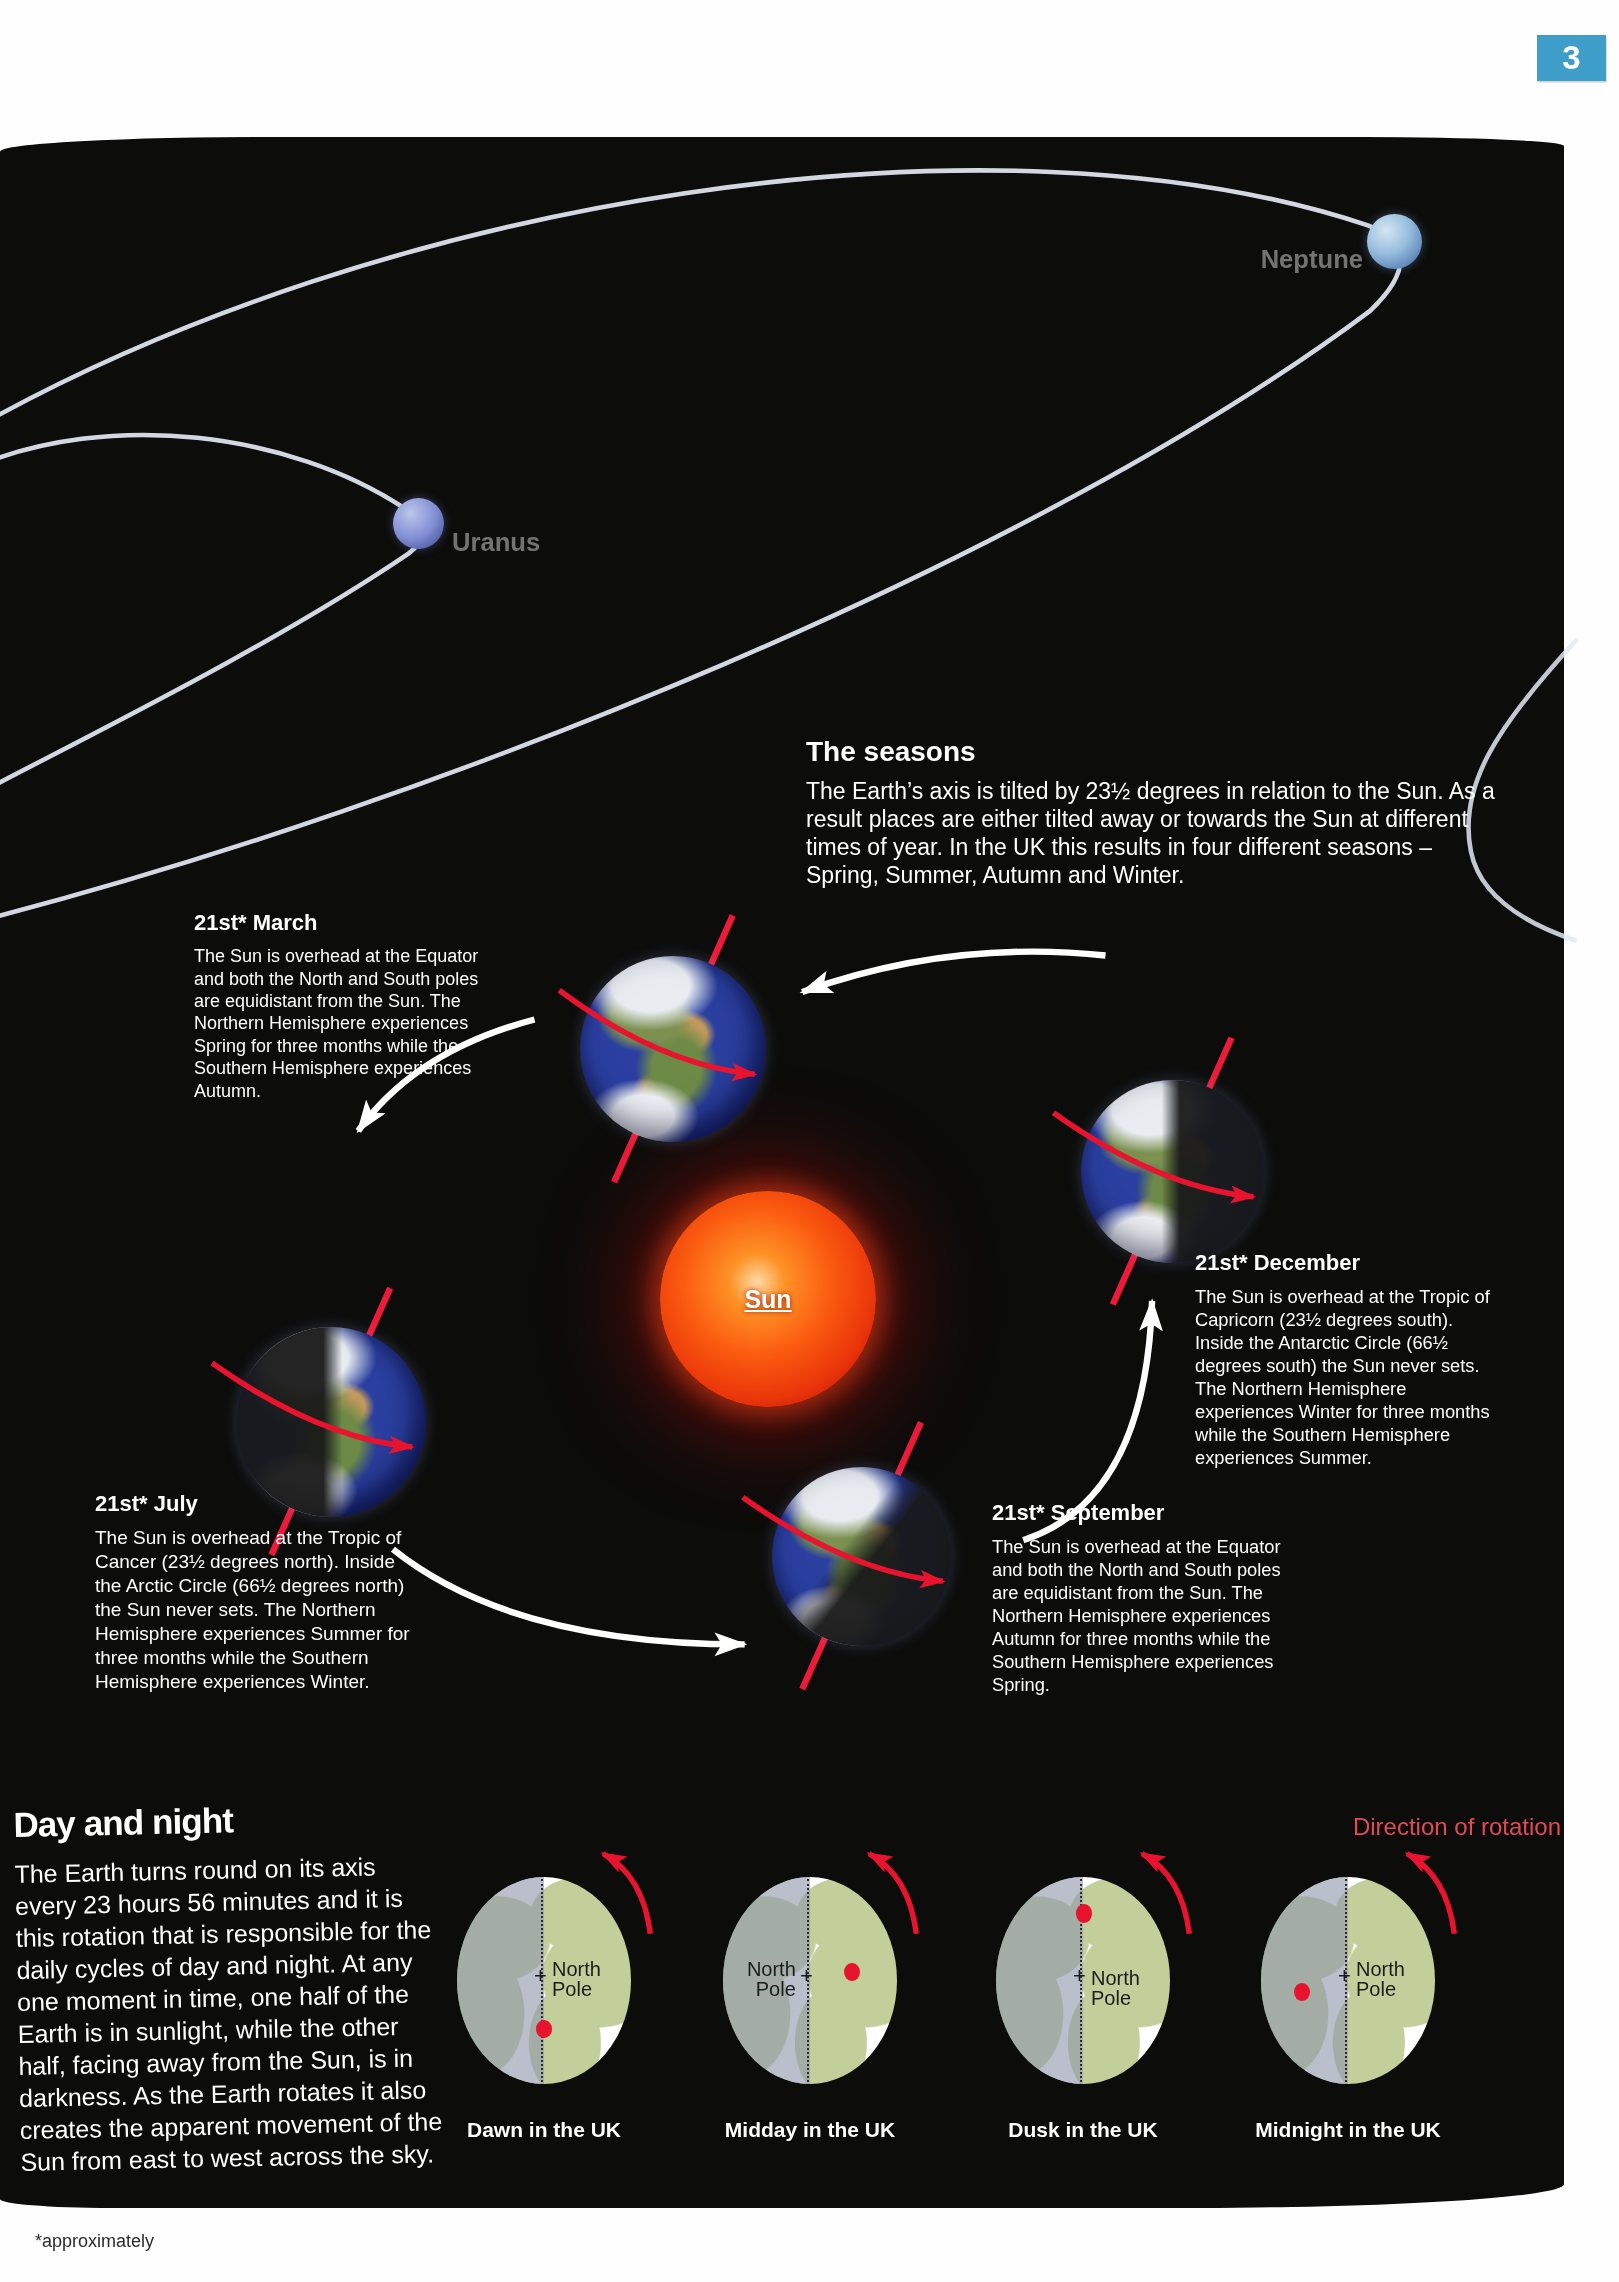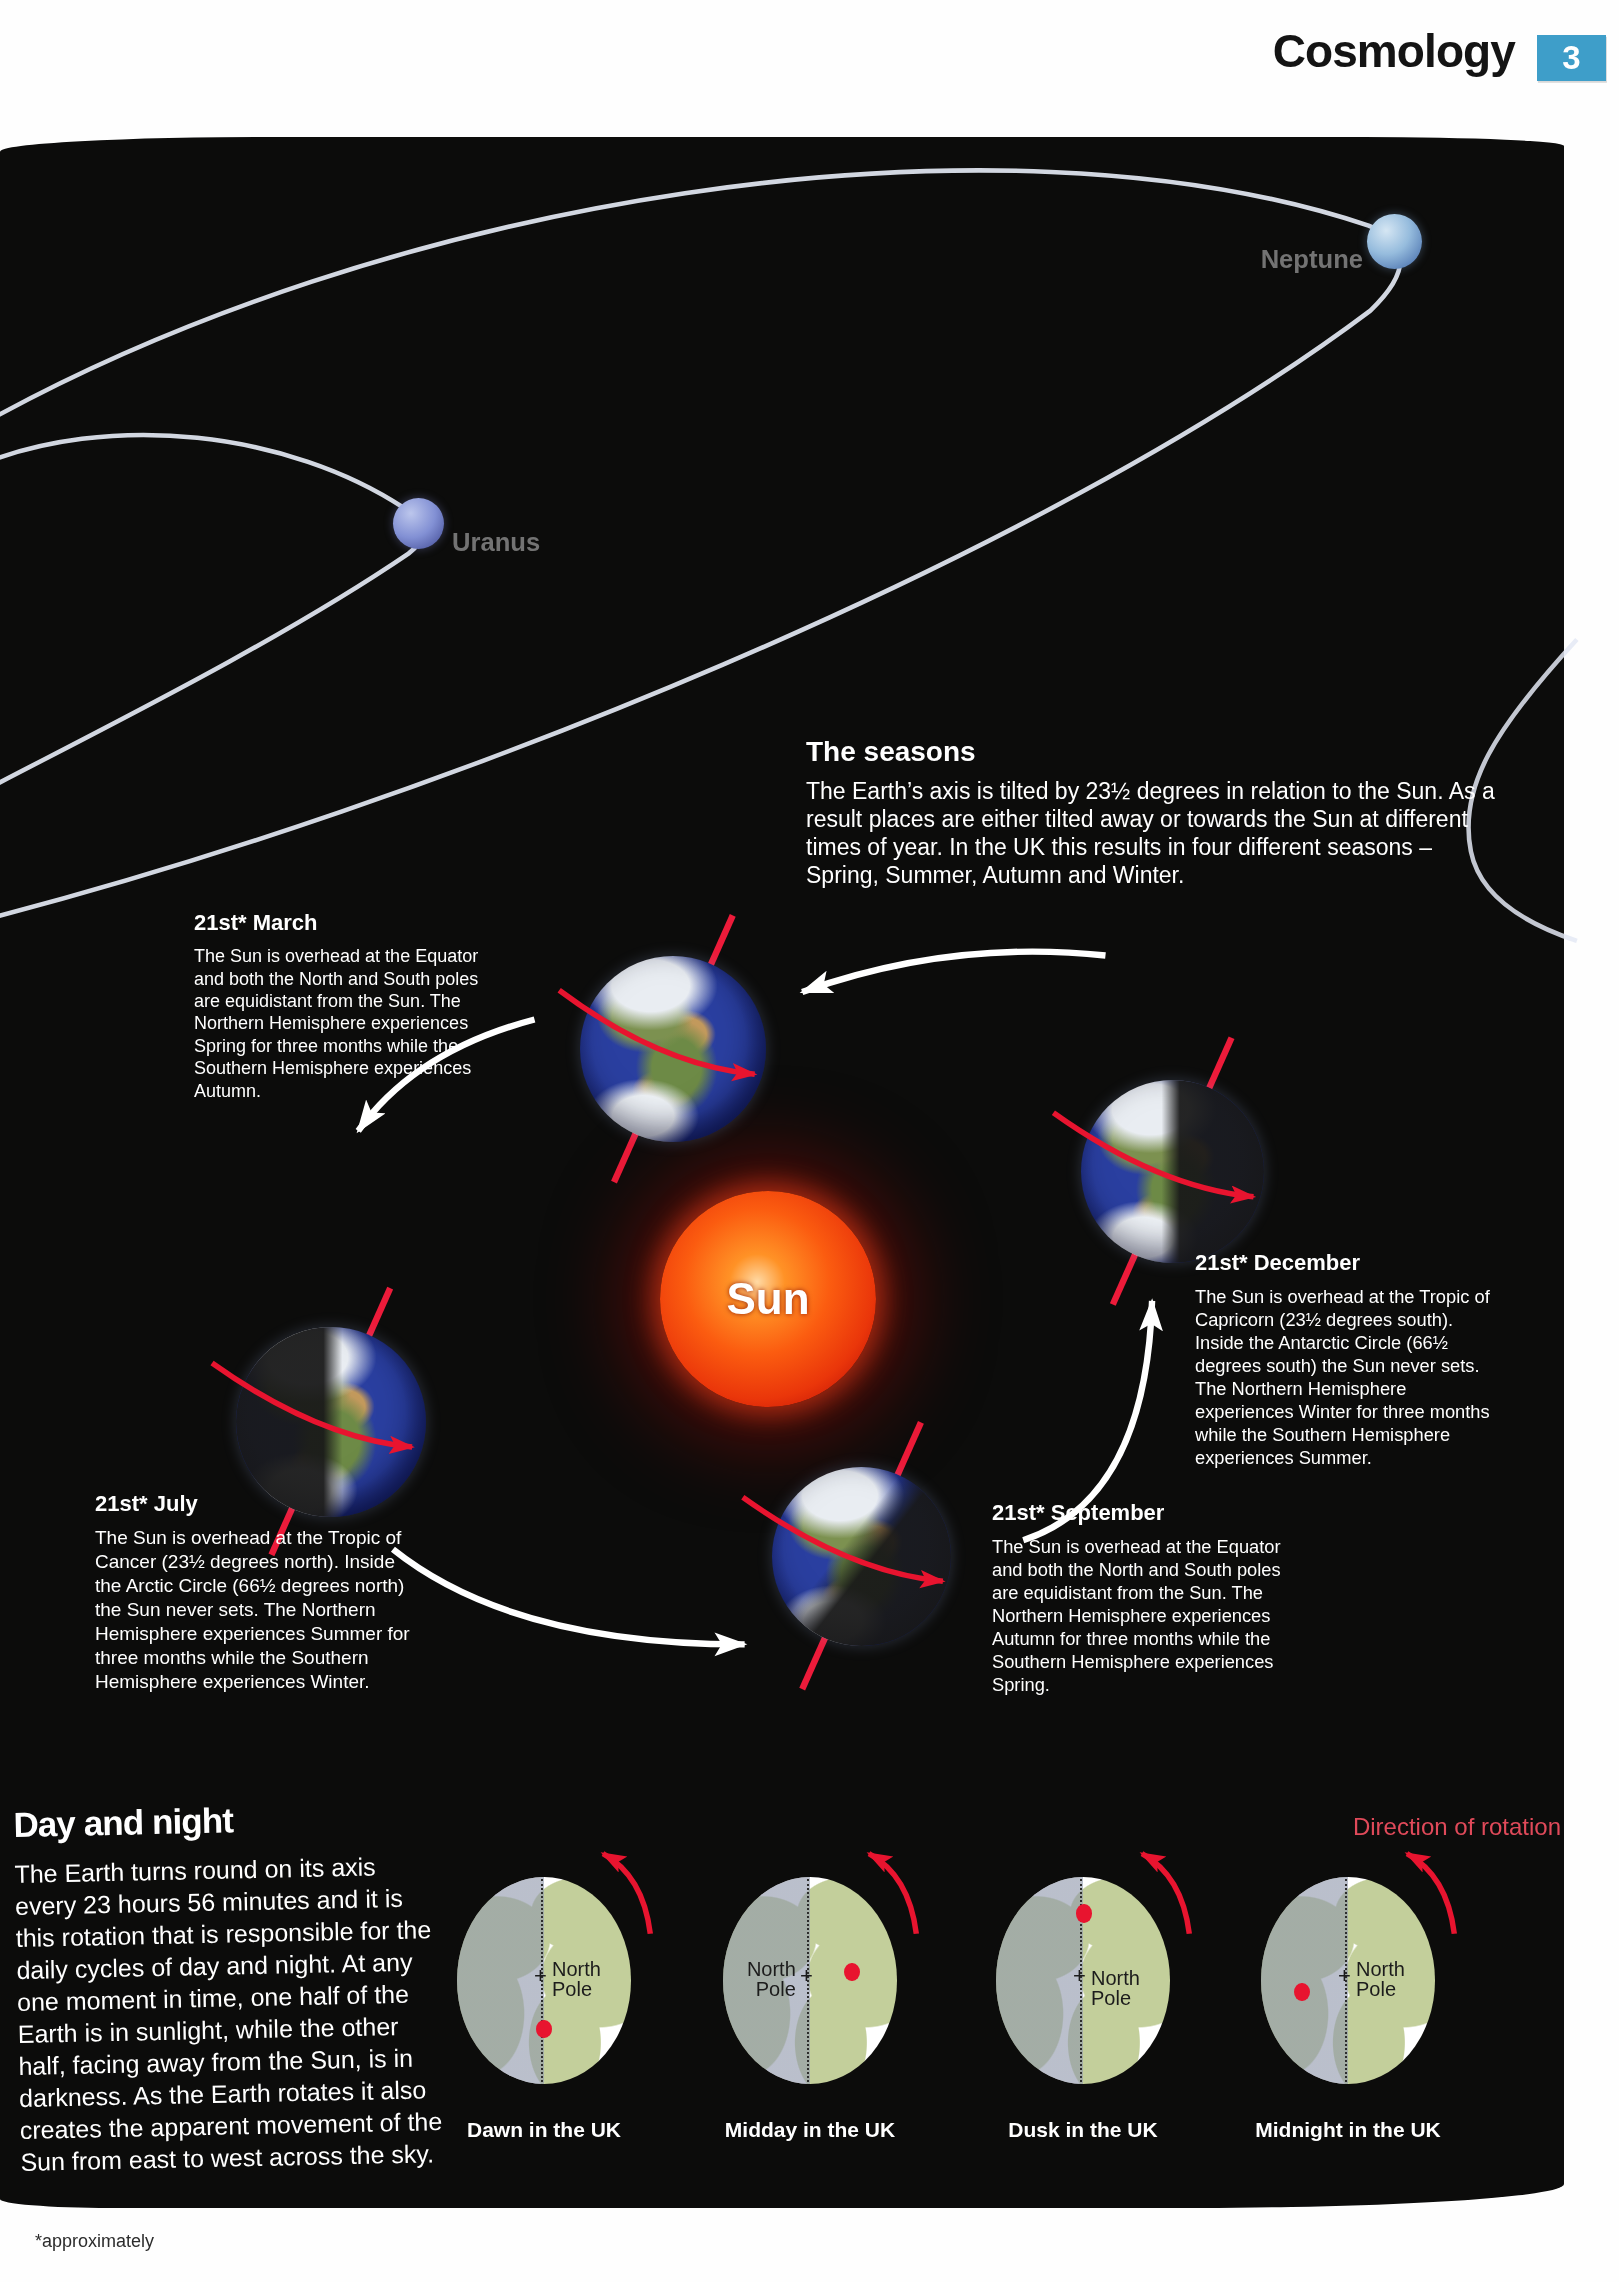--- a/index.html
+++ b/index.html
@@ -36,21 +36,21 @@
   .planet-label{position:absolute; color:#737373; font-weight:bold; font-size:25.6px;}
   .neptune-label{left:1160px; top:245px; width:203px; text-align:right;}
   .uranus-label{left:452px; top:528px;}
   
   .sun{
     position:absolute; left:660px; top:1191px; width:216px; height:216px; border-radius:50%;
     background:radial-gradient(circle at 45% 42%, #ffd9a4 0%, #ff9226 16%, #fb5c10 42%, #ea360a 68%, #c21306 87%, #7c0b03 100%);
     box-shadow:0 0 24px 9.1px rgba(255,70,25,.5), 0 0 79px 35px rgba(150,12,6,.5);
     display:flex; align-items:center; justify-content:center;
   }
-  .sun-label{color:#fff; font-size:44px; font-weight:bold; text-shadow:0 0 5.5px rgba(120,0,0,.8);}
+  .sun-label{color:#fff; font-size:25px; font-weight:bold; text-shadow:0 0 5.5px rgba(120,0,0,.8);text-decoration:underline;}
   
   .earth{
     position:absolute; border-radius:50%;
     background:
       radial-gradient(ellipse 36% 24% at 38% 16%, #e9edf2 0 58%, rgba(233,237,242,0) 100%),
       radial-gradient(ellipse 30% 20% at 34% 86%, #eef2f6 0 55%, rgba(238,242,246,0) 100%),
       radial-gradient(ellipse 26% 20% at 35% 32%, #7c9150 0 68%, rgba(124,145,80,0) 100%),
       radial-gradient(ellipse 22% 26% at 52% 60%, #6d8a46 0 60%, rgba(109,138,70,0) 100%),
       radial-gradient(ellipse 16% 13% at 57% 42%, #c2995c 0 68%, rgba(194,153,92,0) 100%),
       radial-gradient(ellipse 17% 11% at 45% 72%, #b8905a 0 60%, rgba(184,144,90,0) 100%),
@@ -111,21 +111,20 @@
   .g3 .pole-label{left:95px; top:91px;}  .g3 .uk-dot{left:80px; top:27.4px;}
   .g4 .pole-label{left:95px; top:82px;}   .g4 .uk-dot{left:33px; top:106px;}
   
   .footnote{position:absolute; left:35px; top:2231px; font-size:18px; color:#2c2c2c;}
 </style>
 </head>
 <body>
 
 <div class="page">
 
-  <div class="header-title">Cosmology</div>
   <div class="page-num">3</div>
 
   <div class="panel"></div>
 
   <svg class="layer" viewBox="0 0 1772 2498" width="1619" height="2282">
     <defs>
       <marker id="aw" orient="auto" markerUnits="userSpaceOnUse" markerWidth="40" markerHeight="28" refX="33" refY="13">
         <polygon points="0,0 36,13 0,26 8,13" fill="#ffffff"></polygon>
       </marker>
       <marker id="ar" orient="auto" markerUnits="userSpaceOnUse" markerWidth="32" markerHeight="22" refX="25" refY="10">

